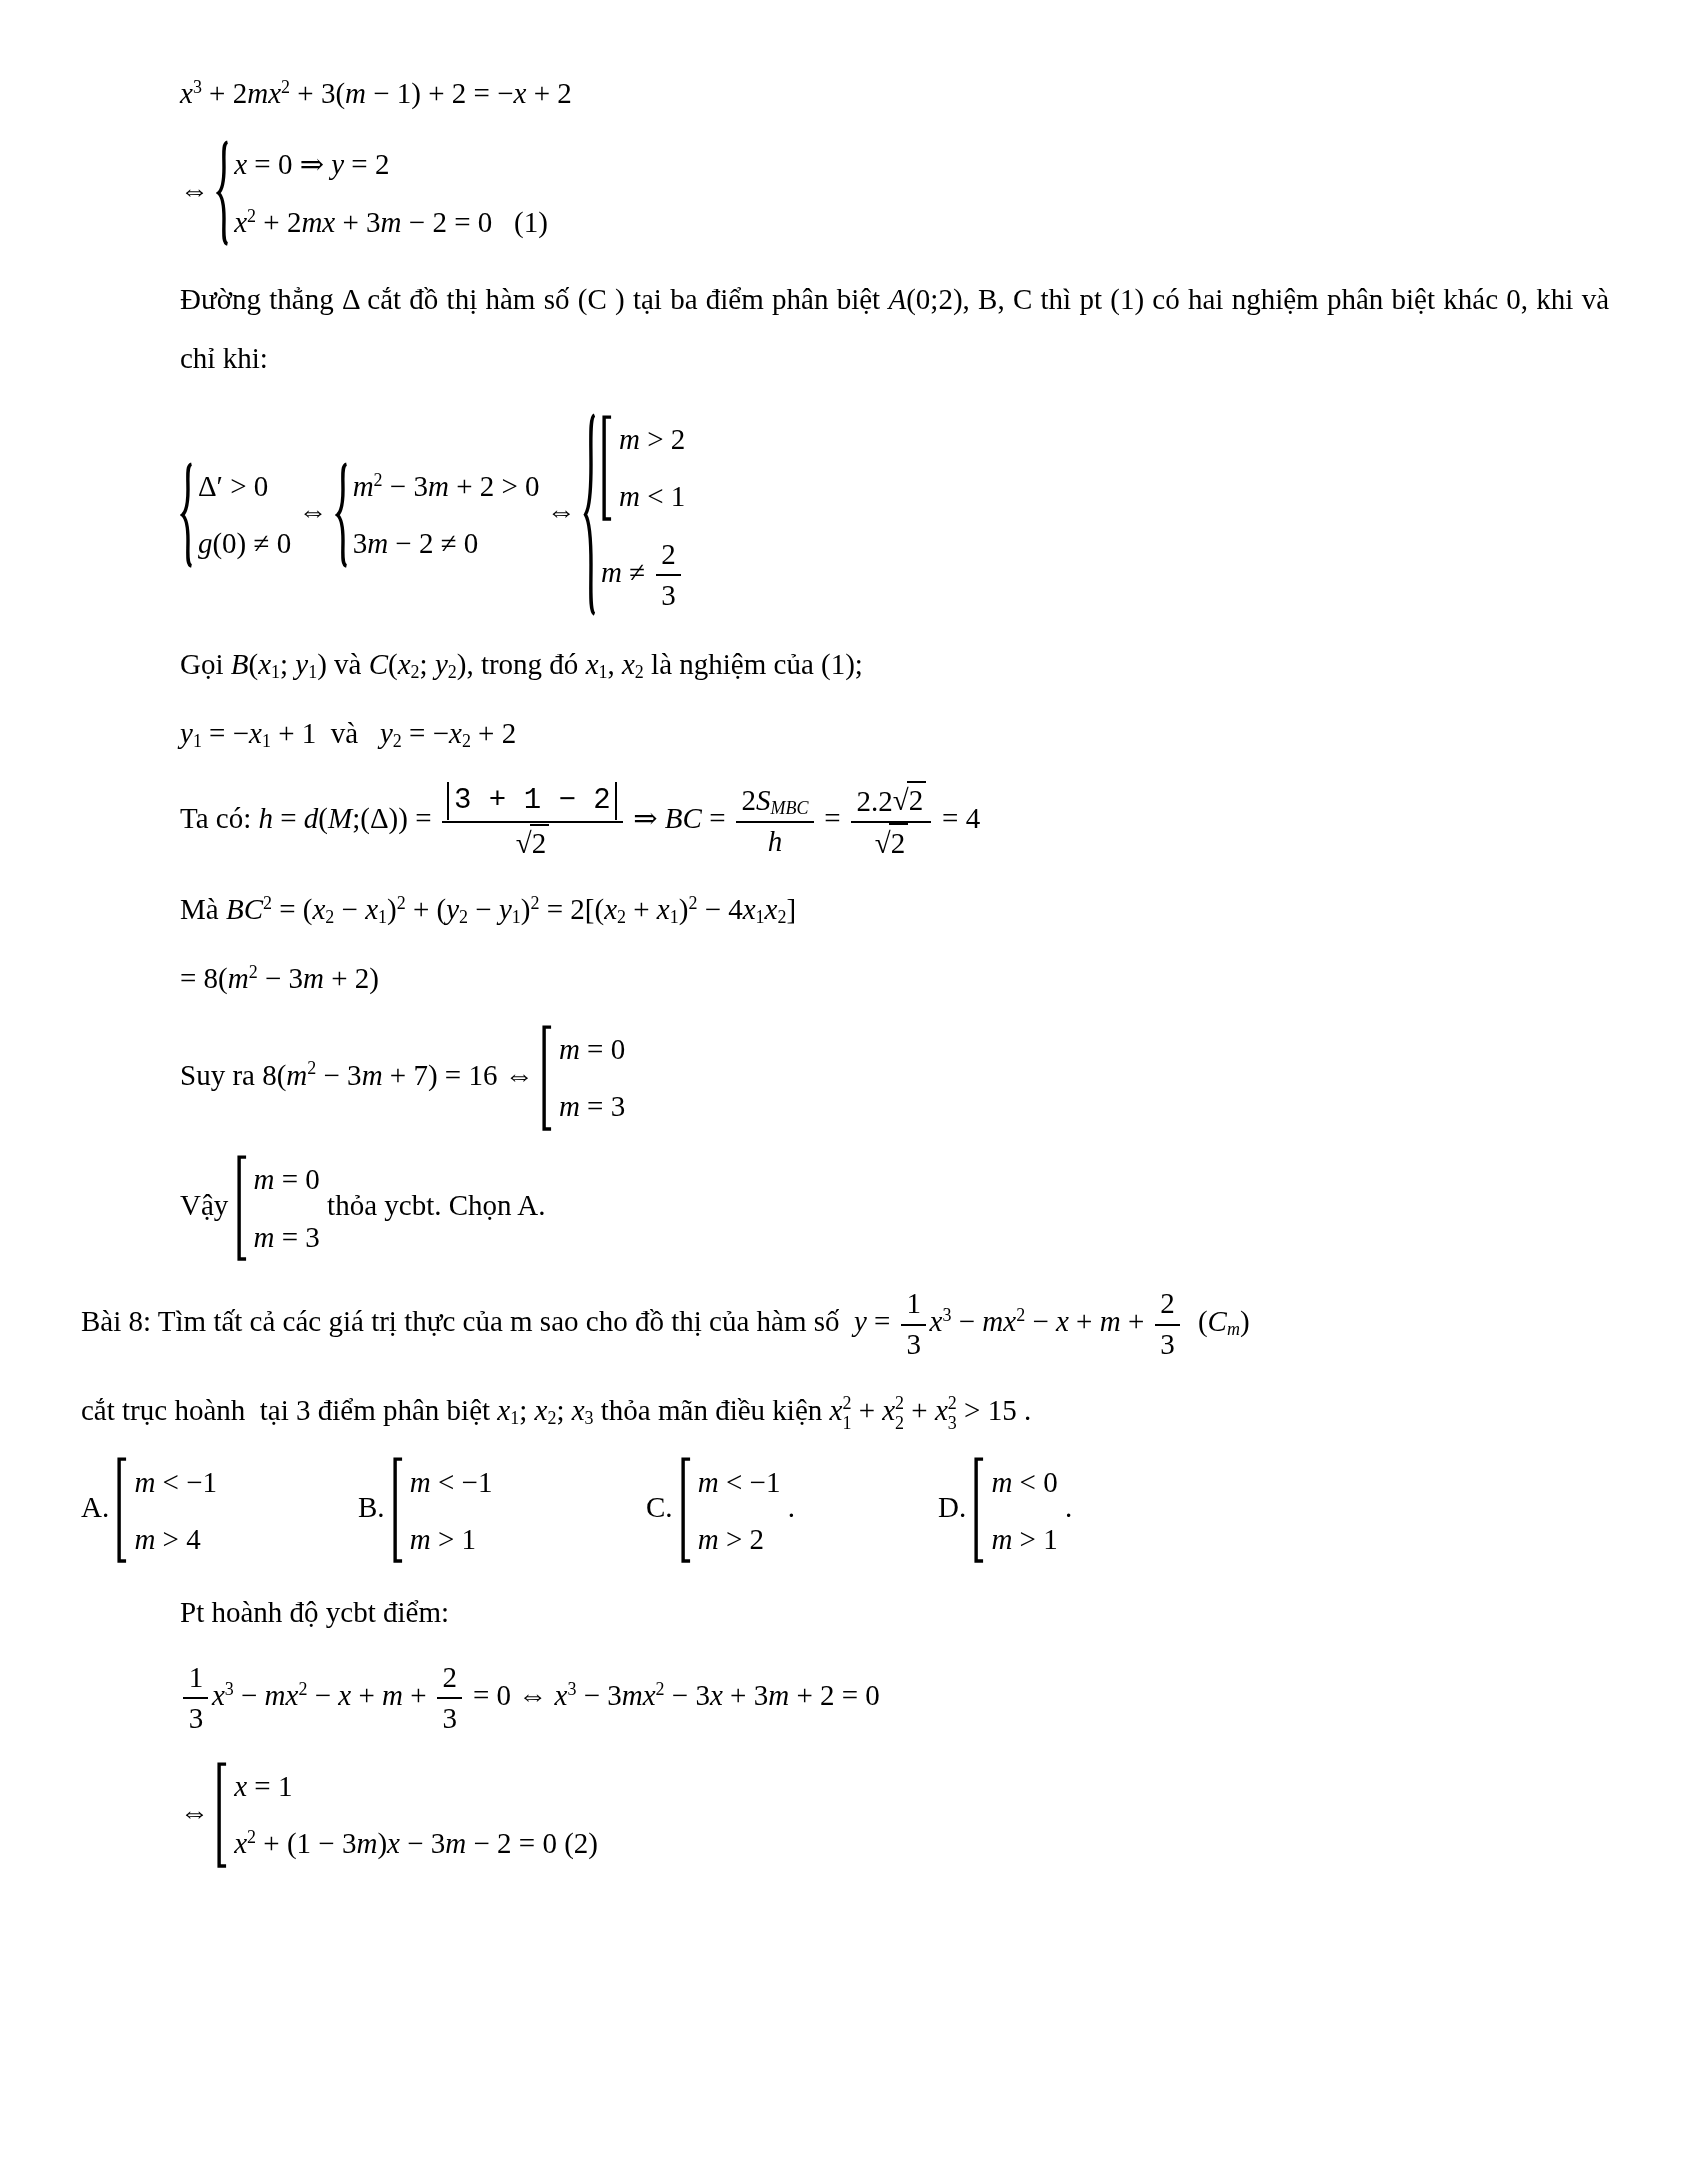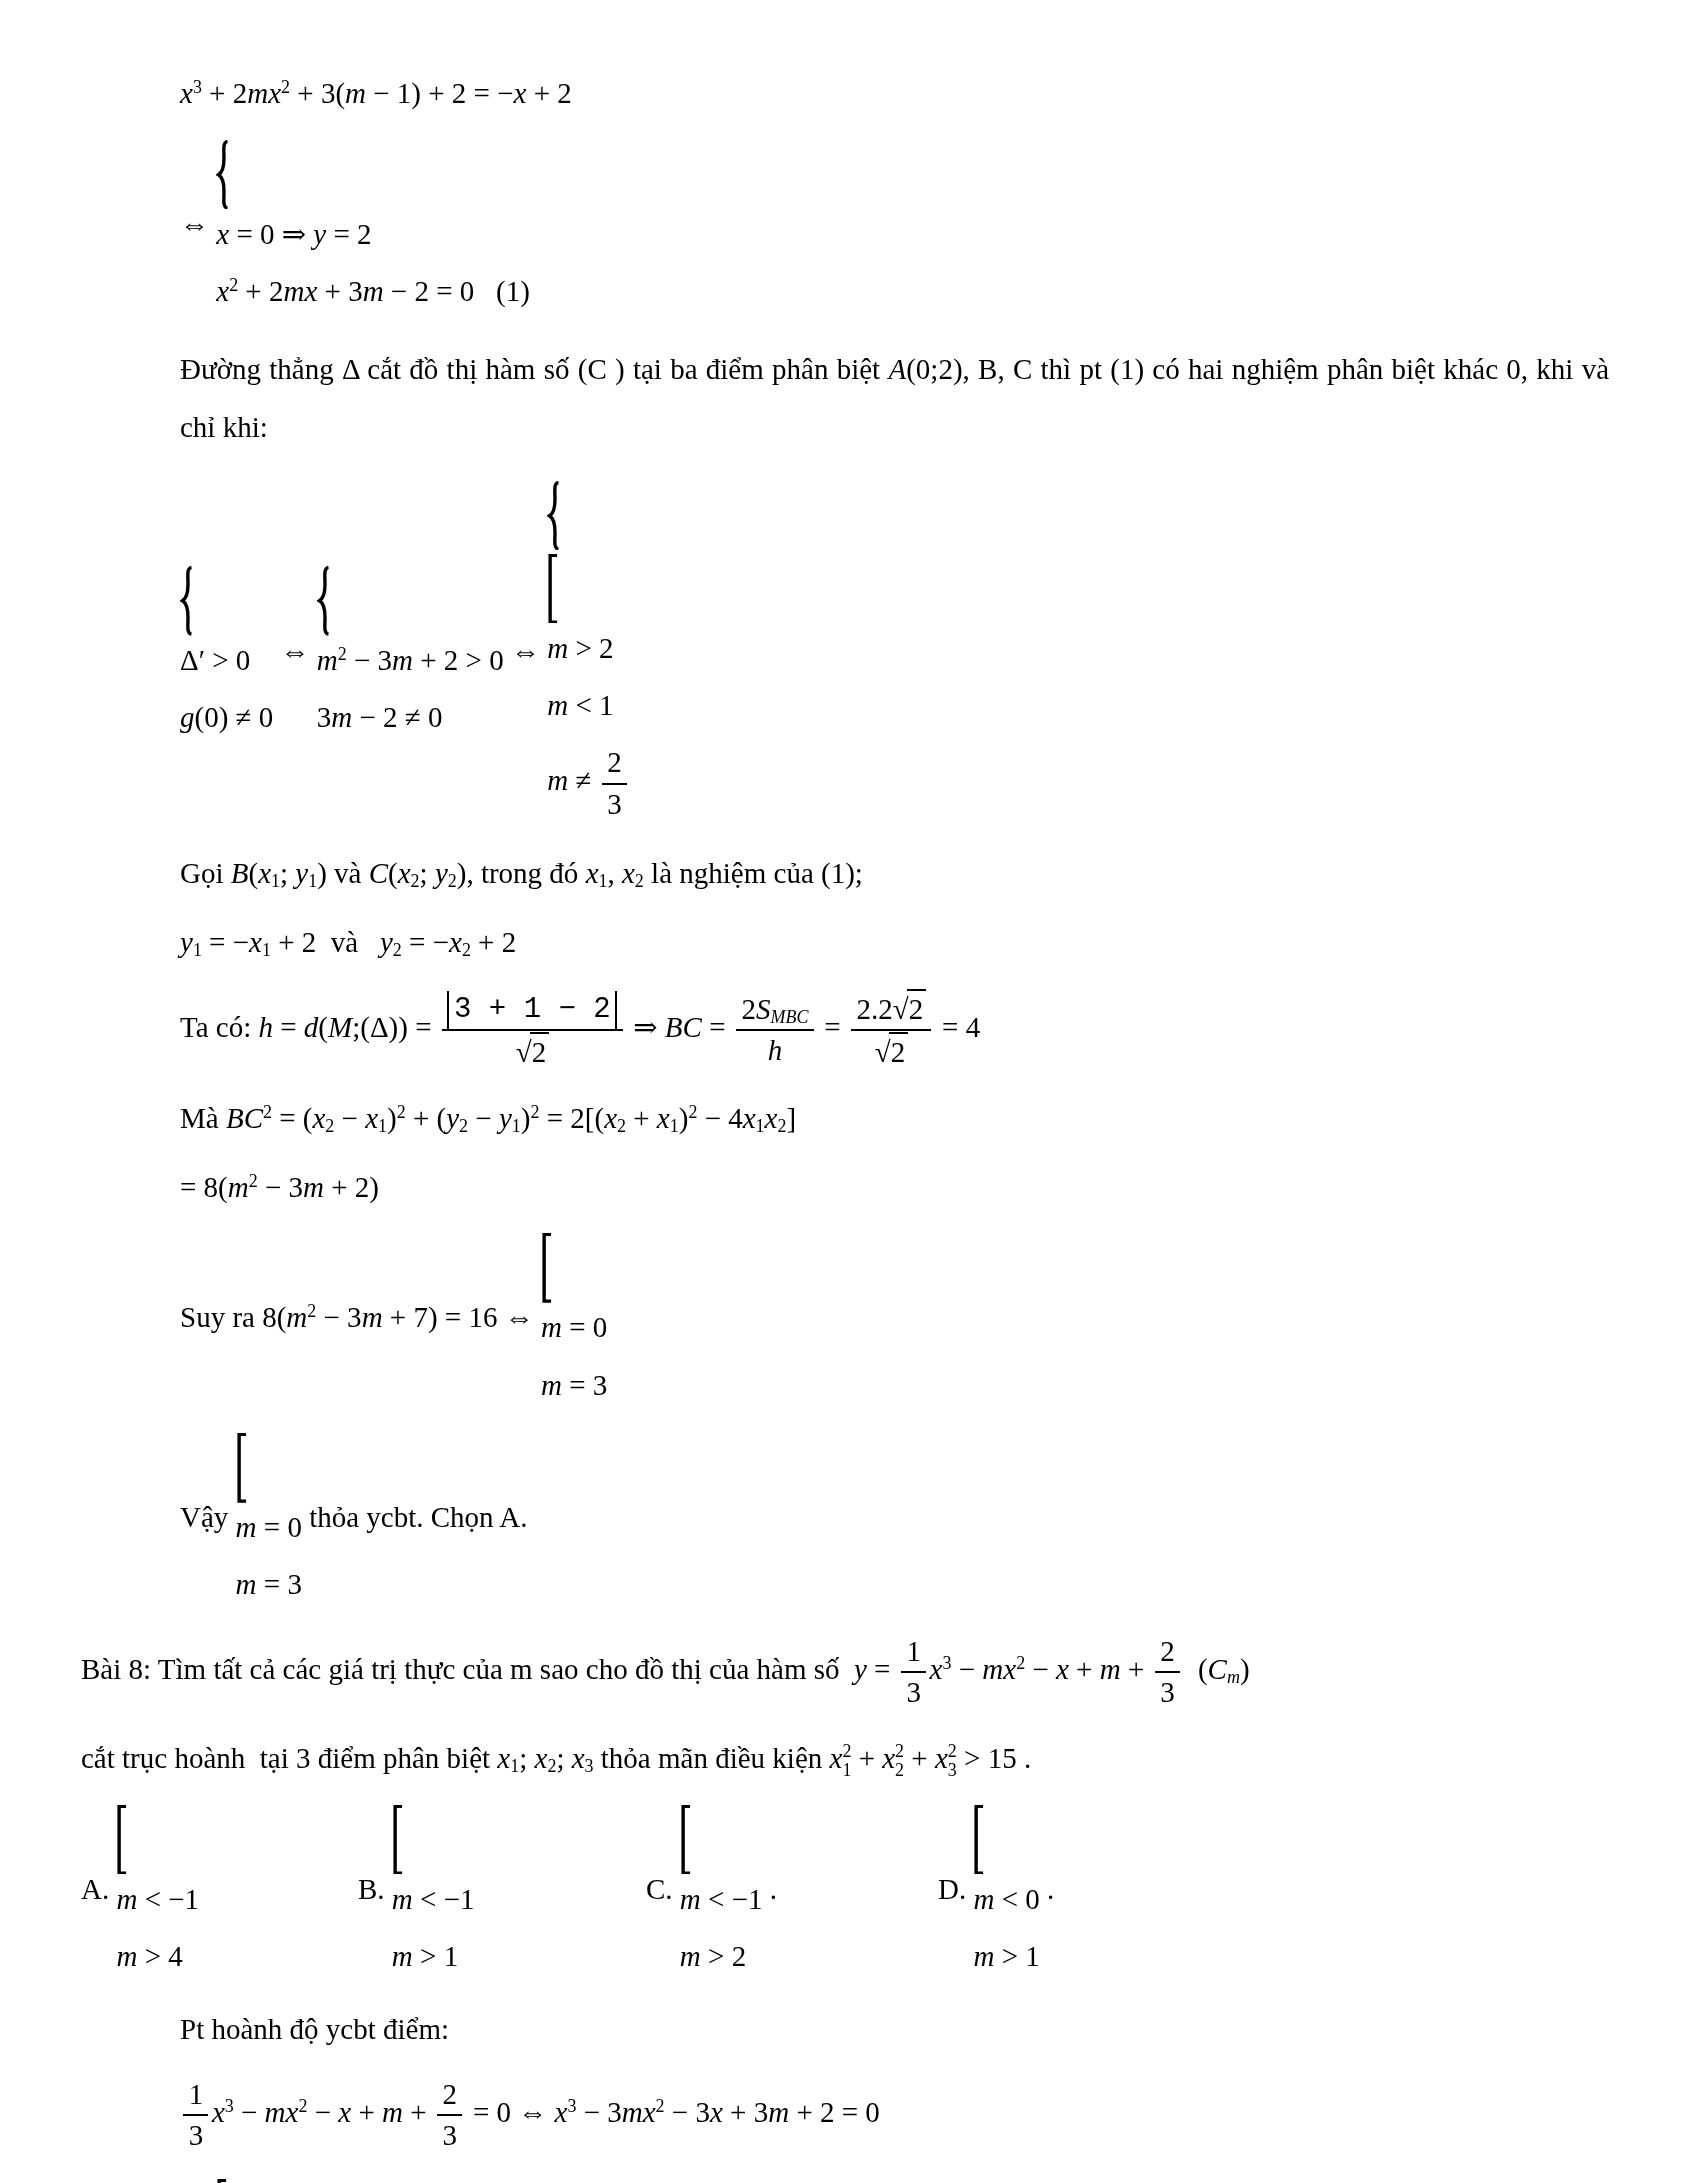--- a/index.html
+++ b/index.html
@@ -16,21 +16,21 @@
   .it{font-style:italic;}
   .rm{font-style:normal;}
   .sup{font-size:0.62em;vertical-align:0.58em;line-height:1;}
   .sub{font-size:0.62em;vertical-align:-0.22em;line-height:1;}
   .ss{display:inline-flex;flex-direction:column;align-items:flex-start;
       vertical-align:middle;font-size:0.62em;line-height:1.08;}
   .frac{display:inline-flex;flex-direction:column;align-items:center;
         vertical-align:middle;margin:0 0.12em;line-height:1.3;}
   .num{display:block;padding:0 0.18em 0.03em;border-bottom:2.3px solid #000;text-align:center;white-space:pre;}
   .den{display:block;padding:0.03em 0.18em 0;text-align:center;white-space:pre;}
-  .grp{display:inline-flex;align-items:center;vertical-align:middle;flex-direction:column;}
+  .grp{display:inline-flex;align-items:center;vertical-align:middle;}
   .delim{display:block;align-self:stretch;width:0.48em;flex:none;margin-right:0.14em;}
   .rows{display:inline-flex;flex-direction:column;align-items:flex-start;
         row-gap:0.52em;padding:0.12em 0;}
   .row{display:block;white-space:pre;line-height:1.45;}
   .sqrt{white-space:nowrap;}
   .rad{margin-right:-0.05em;}
   .rdc{display:inline-block;border-top:2px solid #000;padding:0.02em 0.1em 0 0.05em;line-height:1.2;}
   .abs{display:inline-block;border-left:2px solid #000;border-right:2px solid #000;padding:0 0.16em;font-family:Liberation Mono, monospace;}
   .options{display:grid;grid-template-columns:277px 288px 292px auto;
            align-items:center;margin-bottom:26.5px;}
@@ -48,21 +48,21 @@
   <div class="line sol"><span class="grp"><svg viewBox="0 0 20 100" preserveAspectRatio="none" class="delim">
           <path d="M16.5 2 C9.5 3 11.5 13 11.5 26 C11.5 41 9 47 3.5 50 C9 53 11.5 59 11.5 74 C11.5 87 9.5 97 16.5 98" fill="none" stroke="#000000" stroke-width="3.4" vector-effect="non-scaling-stroke"></path>
         </svg><span class="rows"><span class="row"><span class="rm">Δ′ &gt; 0</span></span><span class="row"><span class="it">g</span><span class="rm">(0) ≠ 0</span></span></span></span><span class="rm"> ⇔ </span><span class="grp"><svg viewBox="0 0 20 100" preserveAspectRatio="none" class="delim">
           <path d="M16.5 2 C9.5 3 11.5 13 11.5 26 C11.5 41 9 47 3.5 50 C9 53 11.5 59 11.5 74 C11.5 87 9.5 97 16.5 98" fill="none" stroke="#000000" stroke-width="3.4" vector-effect="non-scaling-stroke"></path>
         </svg><span class="rows"><span class="row"><span class="it">m</span><span class="sup">2</span><span class="rm"> − 3</span><span class="it">m</span><span class="rm"> + 2 &gt; 0</span></span><span class="row"><span class="rm">3</span><span class="it">m</span><span class="rm"> − 2 ≠ 0</span></span></span></span><span class="rm"> ⇔ </span><span class="grp"><svg viewBox="0 0 20 100" preserveAspectRatio="none" class="delim">
           <path d="M16.5 2 C9.5 3 11.5 13 11.5 26 C11.5 41 9 47 3.5 50 C9 53 11.5 59 11.5 74 C11.5 87 9.5 97 16.5 98" fill="none" stroke="#000000" stroke-width="3.4" vector-effect="non-scaling-stroke"></path>
         </svg><span class="rows"><span class="row"><span class="grp"><svg viewBox="0 0 20 100" preserveAspectRatio="none" class="delim">
                 <path d="M14.5 2 L4.5 2 L4.5 98 L14.5 98" fill="none" stroke="#000000" stroke-width="3.4" vector-effect="non-scaling-stroke"></path>
               </svg><span class="rows"><span class="row"><span class="it">m</span><span class="rm"> &gt; 2</span></span><span class="row"><span class="it">m</span><span class="rm"> &lt; 1</span></span></span></span></span><span class="row"><span class="it">m</span><span class="rm"> ≠ </span><span class="frac"><span class="num"><span class="rm">2</span></span><span class="den"><span class="rm">3</span></span></span></span></span></span></div>
   <div class="line sol"><span class="rm">Gọi </span><span class="it">B</span><span class="rm">(</span><span class="it">x</span><span class="sub">1</span><span class="rm">; </span><span class="it">y</span><span class="sub">1</span><span class="rm">) và </span><span class="it">C</span><span class="rm">(</span><span class="it">x</span><span class="sub">2</span><span class="rm">; </span><span class="it">y</span><span class="sub">2</span><span class="rm">), trong đó </span><span class="it">x</span><span class="sub">1</span><span class="rm">, </span><span class="it">x</span><span class="sub">2</span><span class="rm"> là nghiệm của (1);</span></div>
-  <div class="line sol"><span class="it">y</span><span class="sub">1</span><span class="rm"> = −</span><span class="it">x</span><span class="sub">1</span><span class="rm"> + 2  và   </span><span class="it">y</span><span class="sub">2</span><span class="rm"> = −</span><span class="it">x</span><span class="sub">2</span><span class="rm"> + 2</span></div>
+  <div class="line sol"><span class="it">y</span><span class="sub">1</span><span class="rm"> = −</span><span class="it">x</span><span class="sub">1</span><span class="rm"> + 1  và   </span><span class="it">y</span><span class="sub">2</span><span class="rm"> = −</span><span class="it">x</span><span class="sub">2</span><span class="rm"> + 2</span></div>
   <div class="line sol"><span class="rm">Ta có: </span><span class="it">h</span><span class="rm"> = </span><span class="it">d</span><span class="rm">(</span><span class="it">M</span><span class="rm">;(Δ)) = </span><span class="frac"><span class="num"><span class="abs"><span class="rm">3 + 1 − 2</span></span></span><span class="den"><span class="sqrt"><span class="rad">√</span><span class="rdc"><span class="rm">2</span></span></span></span></span><span class="rm"> ⇒ </span><span class="it">BC</span><span class="rm"> = </span><span class="frac"><span class="num"><span class="rm">2</span><span class="it">S</span><span class="sub it">MBC</span></span><span class="den"><span class="it">h</span></span></span><span class="rm"> = </span><span class="frac"><span class="num"><span class="rm">2.2</span><span class="sqrt"><span class="rad">√</span><span class="rdc"><span class="rm">2</span></span></span></span><span class="den"><span class="sqrt"><span class="rad">√</span><span class="rdc"><span class="rm">2</span></span></span></span></span><span class="rm"> = 4</span></div>
   <div class="line sol"><span class="rm">Mà </span><span class="it">BC</span><span class="sup">2</span><span class="rm"> = (</span><span class="it">x</span><span class="sub">2</span><span class="rm"> − </span><span class="it">x</span><span class="sub">1</span><span class="rm">)</span><span class="sup">2</span><span class="rm"> + (</span><span class="it">y</span><span class="sub">2</span><span class="rm"> − </span><span class="it">y</span><span class="sub">1</span><span class="rm">)</span><span class="sup">2</span><span class="rm"> = 2[(</span><span class="it">x</span><span class="sub">2</span><span class="rm"> + </span><span class="it">x</span><span class="sub">1</span><span class="rm">)</span><span class="sup">2</span><span class="rm"> − 4</span><span class="it">x</span><span class="sub">1</span><span class="it">x</span><span class="sub">2</span><span class="rm">]</span></div>
   <div class="line sol"><span class="rm">= 8(</span><span class="it">m</span><span class="sup">2</span><span class="rm"> − 3</span><span class="it">m</span><span class="rm"> + 2)</span></div>
   <div class="line sol"><span class="rm">Suy ra 8(</span><span class="it">m</span><span class="sup">2</span><span class="rm"> − 3</span><span class="it">m</span><span class="rm"> + 7) = 16 ⇔ </span><span class="grp"><svg viewBox="0 0 20 100" preserveAspectRatio="none" class="delim">
           <path d="M14.5 2 L4.5 2 L4.5 98 L14.5 98" fill="none" stroke="#000000" stroke-width="3.4" vector-effect="non-scaling-stroke"></path>
         </svg><span class="rows"><span class="row"><span class="it">m</span><span class="rm"> = 0</span></span><span class="row"><span class="it">m</span><span class="rm"> = 3</span></span></span></span></div>
   <div class="line sol"><span class="rm">Vậy </span><span class="grp"><svg viewBox="0 0 20 100" preserveAspectRatio="none" class="delim">
           <path d="M14.5 2 L4.5 2 L4.5 98 L14.5 98" fill="none" stroke="#000000" stroke-width="3.4" vector-effect="non-scaling-stroke"></path>
         </svg><span class="rows"><span class="row"><span class="it">m</span><span class="rm"> = 0</span></span><span class="row"><span class="it">m</span><span class="rm"> = 3</span></span></span></span><span class="rm"> thỏa ycbt. Chọn A.</span></div>
   <div class="line"><span class="rm">Bài 8: Tìm tất cả các giá trị thực của m sao cho đồ thị của hàm số  </span><span class="it">y</span><span class="rm"> = </span><span class="frac"><span class="num"><span class="rm">1</span></span><span class="den"><span class="rm">3</span></span></span><span class="it">x</span><span class="sup">3</span><span class="rm"> − </span><span class="it">mx</span><span class="sup">2</span><span class="rm"> − </span><span class="it">x</span><span class="rm"> + </span><span class="it">m</span><span class="rm"> + </span><span class="frac"><span class="num"><span class="rm">2</span></span><span class="den"><span class="rm">3</span></span></span><span class="rm">  (</span><span class="it">C</span><span class="sub it">m</span><span class="rm">)</span></div>

